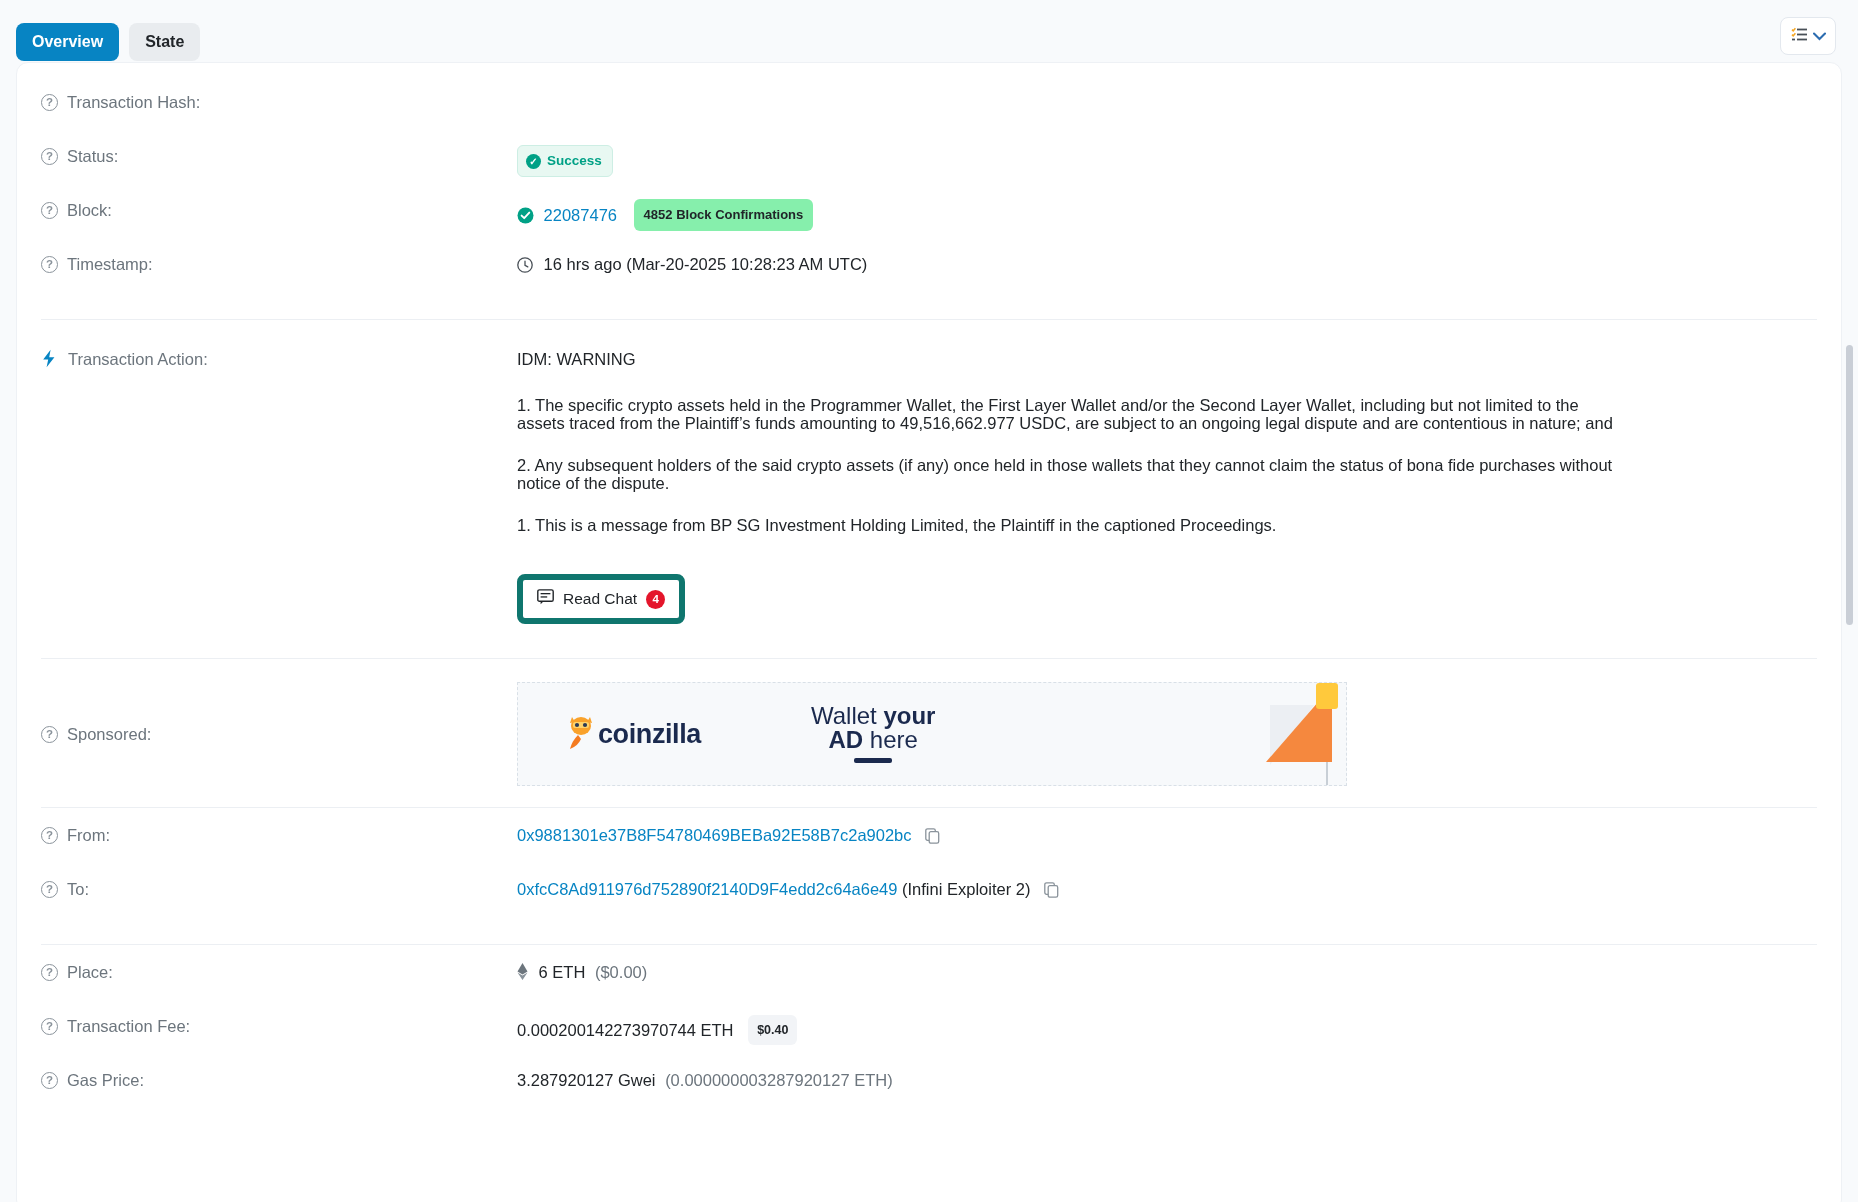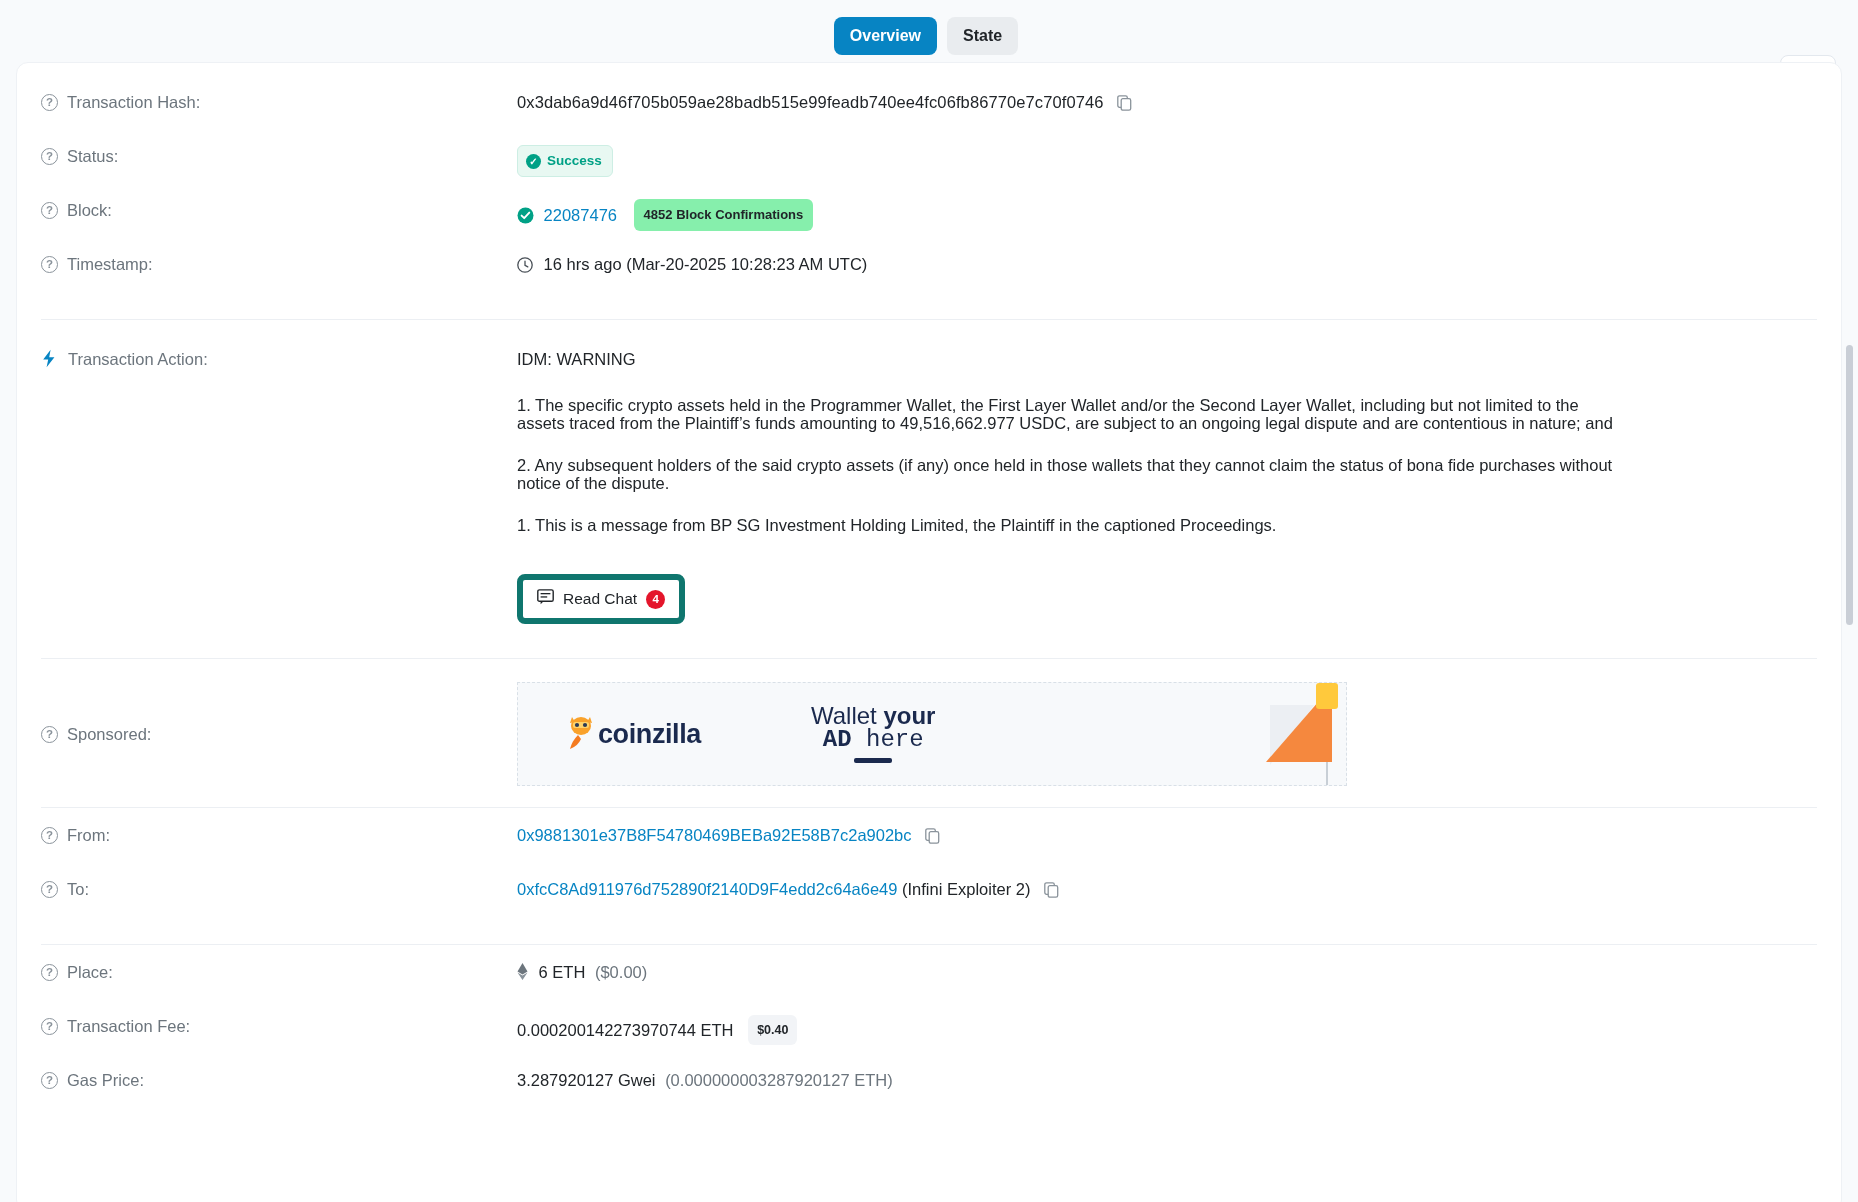--- a/index.html
+++ b/index.html
@@ -10,24 +10,22 @@
     font-family: "Liberation Sans", sans-serif;
     color: #1f2937;
     overflow: hidden;
   }
 
   .page { position: relative; width: 1858px; height: 1202px; }
 
   
   .topbar {
     display: flex;
-    align-items: center;
     padding: 17px 22px 0 16px;
     height: 66px;
-    flex-direction: column;
   }
   .tabs { display: flex; gap: 10px; align-items: center; }
   .tab {
     font-size: 16px;
     line-height: 1;
     padding: 11px 16px;
     border-radius: 8px;
     cursor: pointer;
     border: none;
     font-family: "Liberation Sans", sans-serif;
@@ -194,21 +192,21 @@
     border: 1px dashed #d9e0e7;
     position: relative;
     display: flex; align-items: center;
     overflow: hidden;
   }
   .ad-logo { display:flex; align-items:center; gap: 2px; margin-left: 48px; }
   .ad-logo-text { color:#1b2a4e; font-size: 27px; font-weight: 700; letter-spacing:-.4px; }
   .ad-center { margin-left: 110px; text-align: center; position: relative; }
   .ad-l1 { font-size: 24px; color:#1b2a4e; }
   .ad-l1 b { font-weight: 700; }
-  .ad-l2 { font-size: 24px; color:#1b2a4e; margin-top: 2px; font-family: Liberation Mono, monospace; }
+  .ad-l2 { font-size: 24px; color:#1b2a4e; margin-top: 2px; }
   .ad-l2 b { font-weight: 700; }
   .ad-underline { width: 38px; height:5px; background:#1b2a4e; border-radius:2px; margin: 7px auto 0 auto; }
   .ad-tri {
     position: absolute; right: 14px; top: 3px;
     width: 0; height: 0;
     border-left: 66px solid transparent;
     border-bottom: 76px solid #f5883e;
   }
   .ad-tri2 {
     position: absolute; right: 32px; top: 22px;
@@ -261,29 +259,20 @@
       </div>
     </div>
   </div>
 
   <div class="card">
 
     <div class="row">
       <div class="label">
         <span class="qmark">?</span>
         <span>Transaction Hash:</span>
-      </div>
-      <div class="value">
-        <span class="hash-text">0x3dab6a9d46f705b059ae28badb515e99feadb740ee4fc06fb86770e7c70f0746</span>
-        <span class="copy-ico">
-          <svg width="15" height="16" viewBox="0 0 15 16">
-            <rect x="0.8" y="0.8" width="9.5" height="11.5" rx="1.7" stroke="#8a939b" stroke-width="1.3" fill="none"></rect>
-            <rect x="4.2" y="3.7" width="9.5" height="11.5" rx="1.7" stroke="#8a939b" stroke-width="1.3" fill="#fff"></rect>
-          </svg>
-        </span>
       </div>
     </div>
 
     <div class="row">
       <div class="label">
         <span class="qmark">?</span>
         <span>Status:</span>
       </div>
       <div class="value">
         <span class="badge-success">

